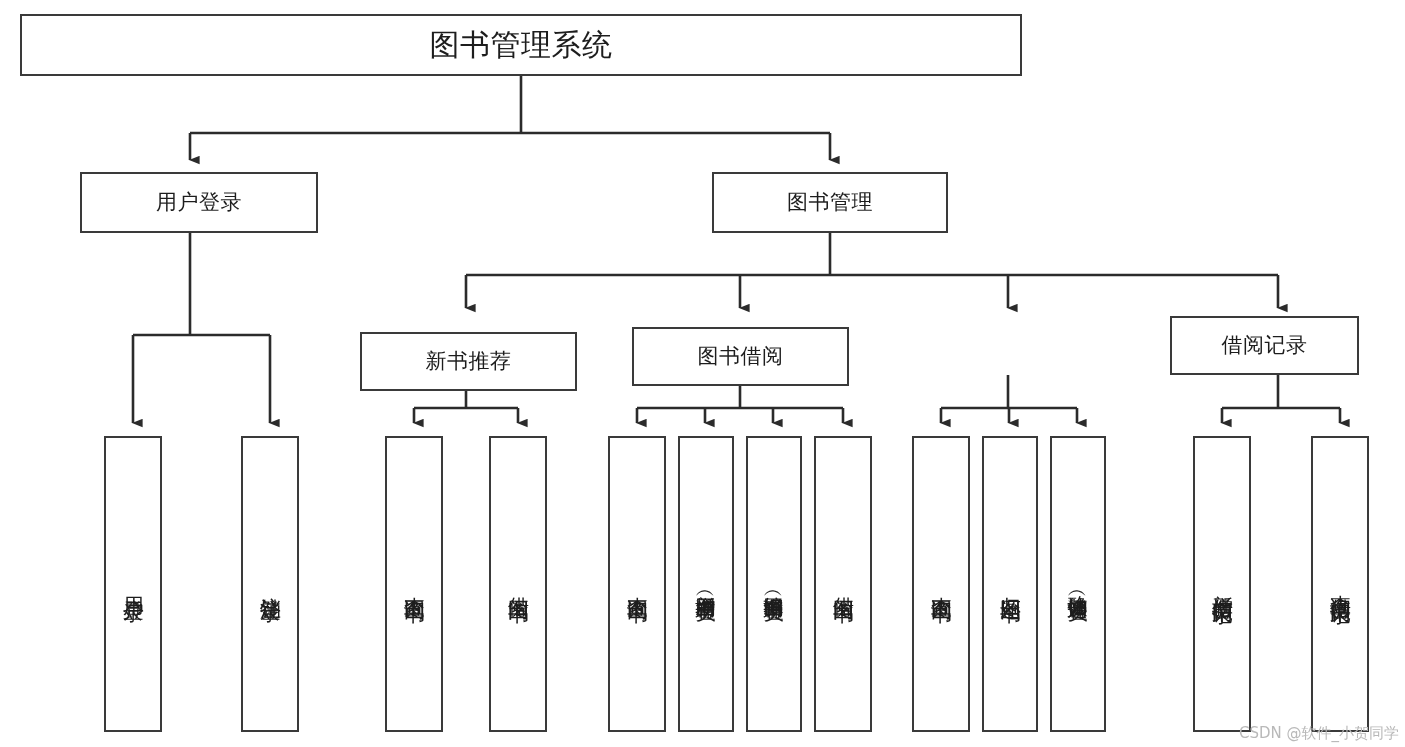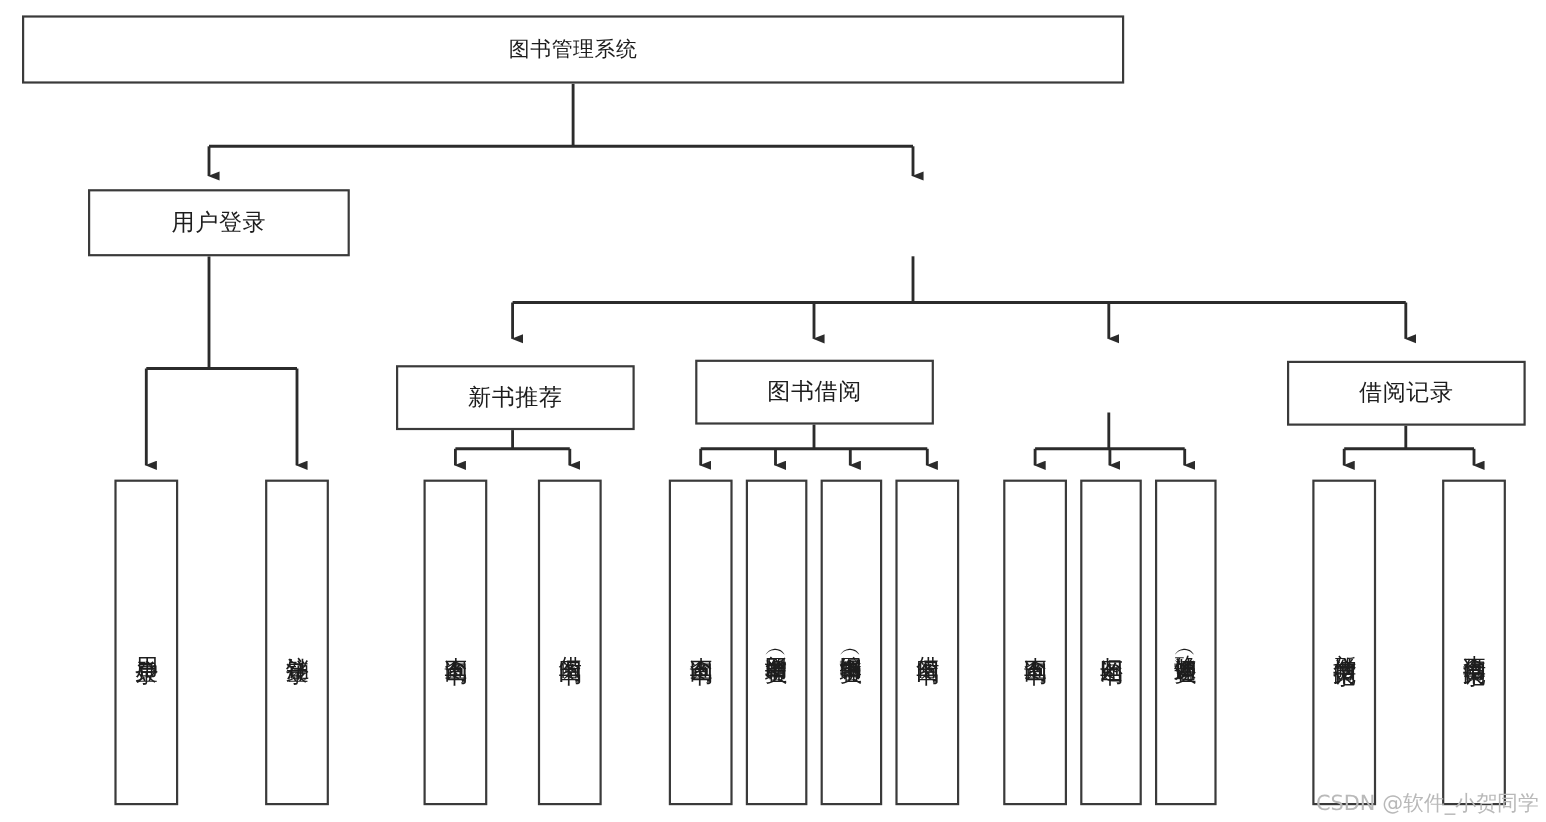--- a/index.html
+++ b/index.html
@@ -42,21 +42,21 @@
     text-align: center;
     line-height: 1.18;
     letter-spacing: 0.5px;
   }
   
   .node.horiz .label {
     font-size: 21px;
     white-space: nowrap;
   }
   .node.root .label {
-    font-size: 19px;
+    font-size: 30px;
   }
   
   .node.vert {
     align-items: center;
     justify-content: center;
     padding: 4px 0;
   }
   .node.vert .label {
     writing-mode: vertical-rl;
     text-orientation: upright;
@@ -67,21 +67,21 @@
     max-height: 100%;
   }
   .node.vert.tall .label {
     font-size: 20px;
     letter-spacing: 1px;
   }
   #watermark {
     position: absolute;
     right: 6px;
     bottom: 4px;
-    font-size: 19px;
+    font-size: 15px;
     color: #b9b9b9;
     white-space: nowrap;
     z-index: 5;
     font-family: "DejaVu Sans", "Liberation Sans", sans-serif;
   }
 </style>
 </head>
 <body>
 
 <div id="diagram-root">
@@ -137,31 +137,34 @@
   </svg>
 
   <div class="node horiz root" style="left:20px; top:14px; width:1002px; height:62px;">
     <span class="label">图书管理系统</span>
   </div>
 
   <div class="node horiz" style="left:80px; top:172px; width:238px; height:61px;">
     <span class="label">用户登录</span>
   </div>
 
+  <div class="node horiz" style="left:712px; top:172px; width:236px; height:61px;">
+    <span class="label">图书管理</span>
+  </div>
 
   <div class="node horiz" style="left:360px; top:316px; width:217px; height:59px;margin-top:16px;">
     <span class="label">新书推荐</span>
   </div>
 
   <div class="node horiz" style="left:632px; top:316px; width:217px; height:59px;margin-top:11px;">
     <span class="label">图书借阅</span>
   </div>
 
 
-  <div class="node horiz" style="left:1170px; top:328px; width:217px; height:59px;">
+  <div class="node horiz" style="left:1170px; top:316px; width:189px; height:59px;">
     <span class="label">借阅记录</span>
   </div>
 
   <div class="node vert" style="left:104px; top:436px; width:58px; height:296px;">
     <span class="label">用户登录</span>
   </div>
 
   <div class="node vert" style="left:241px; top:436px; width:58px; height:296px;">
     <span class="label">注销登录</span>
   </div>

